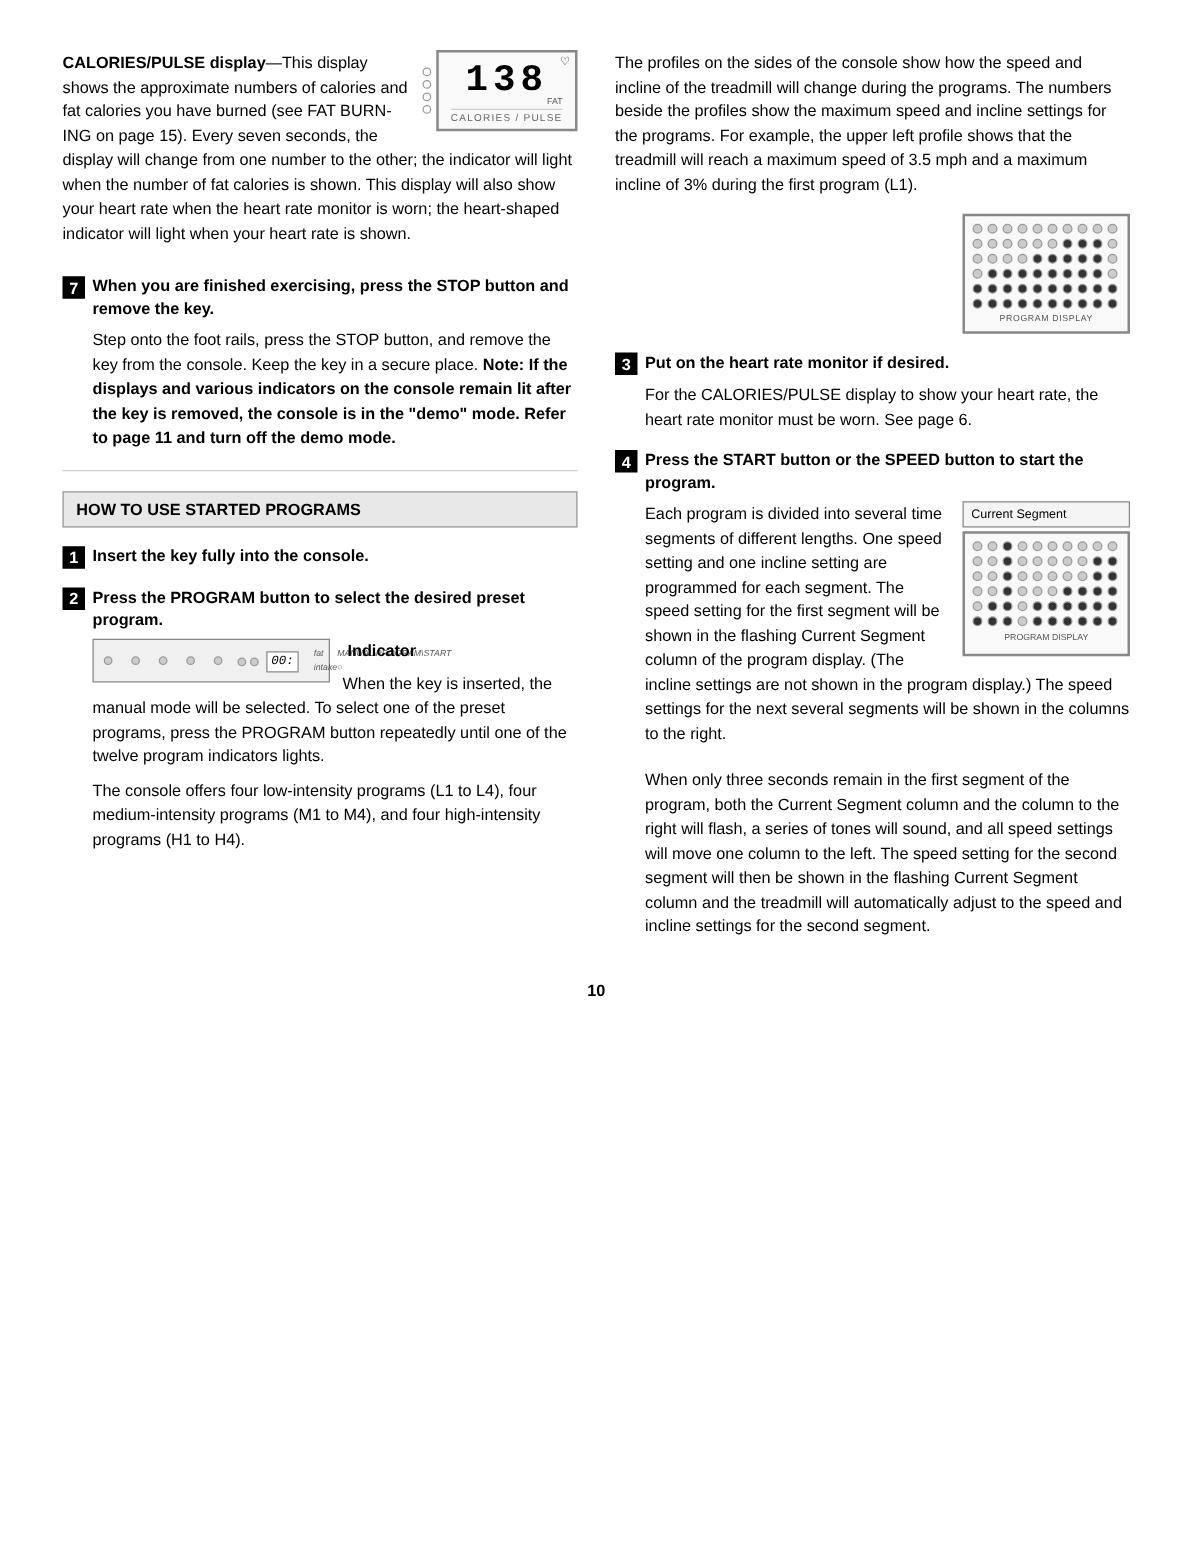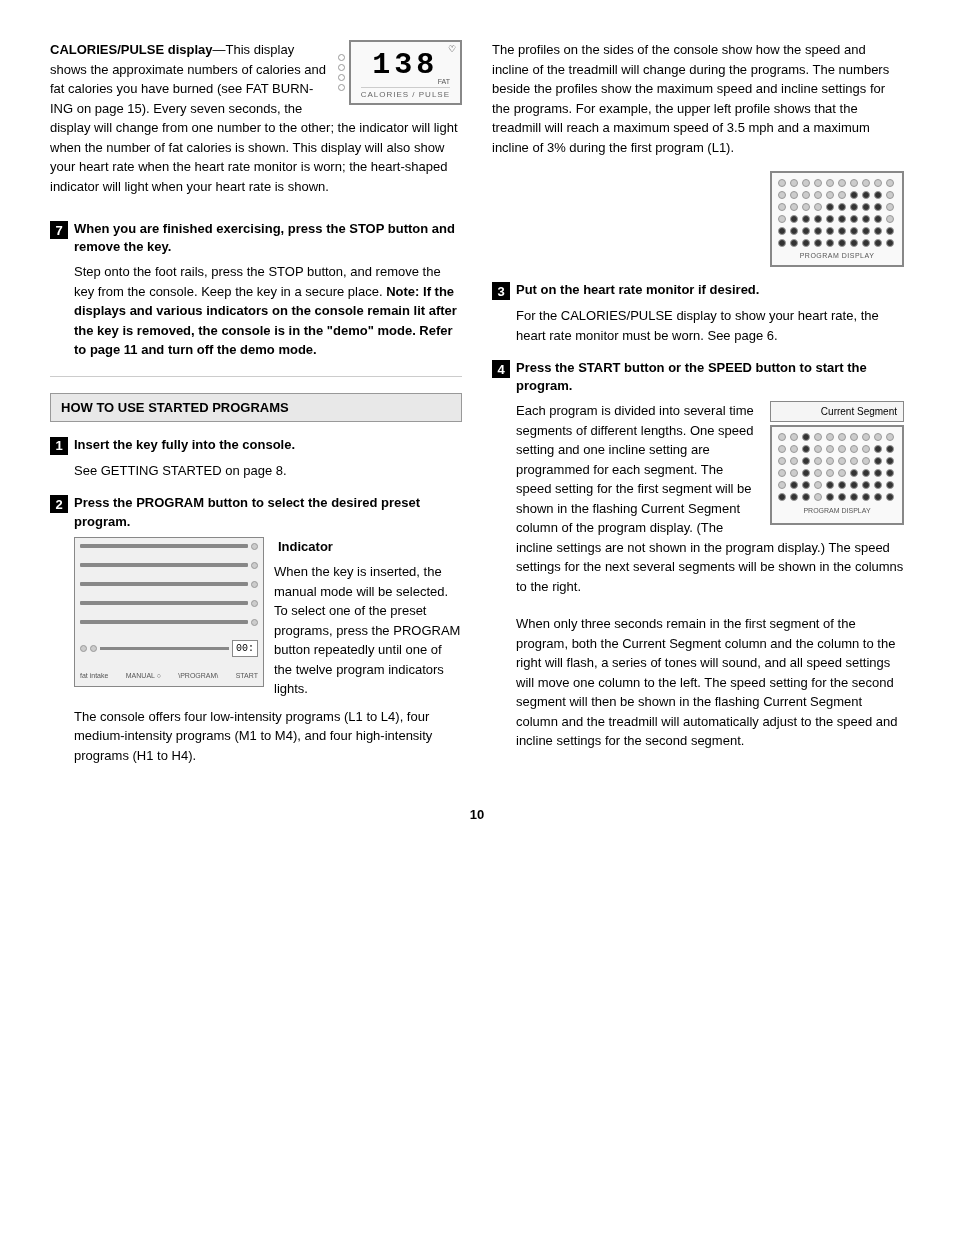--- a/index.html
+++ b/index.html
@@ -183,35 +183,32 @@
 
       <hr class="divider">
 
       <div class="section-title-box">HOW TO USE STARTED PROGRAMS</div>
 
       <div style="margin-bottom:14px;">
         <div class="step-header">
           <div class="step-num">1</div>
           <div class="step-title">Insert the key fully into the console.</div>
         </div>
-        <div class="step-body">
-          <p>See GETTING STARTED on page 8.</p>
-        </div>
       </div>
 
       <div style="margin-bottom:14px;">
         <div class="step-header">
           <div class="step-num">2</div>
           <div class="step-title">Press the PROGRAM button to select the desired preset program.</div>
         </div>
         <div class="step-body clearfix">
 
           <div style="float:left; margin-right:10px; margin-bottom:6px; border:1px solid #888; padding:5px; background:#f0f0f0; width:190px;">
 
-            <div style="display:flex; flex-direction:column; gap:12px;">
+            <div style="display:flex; gap:12px;font-style:italic;">
               <div style="display:flex; align-items:center; gap:3px;">
                 <div style="background:#888; height:4px; flex:1; border-radius:1px;"></div>
                 <div style="width:7px;height:7px;border-radius:50%;border:1px solid #999;background:#ccc;"></div>
               </div>
               <div style="display:flex; align-items:center; gap:3px;">
                 <div style="background:#888; height:4px; flex:1; border-radius:1px;"></div>
                 <div style="width:7px;height:7px;border-radius:50%;border:1px solid #999;background:#ccc;"></div>
               </div>
               <div style="display:flex; align-items:center; gap:3px;">
                 <div style="background:#888; height:4px; flex:1; border-radius:1px;"></div>
@@ -341,21 +338,21 @@
 
       <div style="margin-bottom:14px;">
         <div class="step-header">
           <div class="step-num">4</div>
           <div class="step-title">Press the START button or the SPEED     button to start the program.</div>
         </div>
         <div class="step-body">
 
           <div class="clearfix" style="margin-bottom:10px;">
             <div style="float:right; margin-left:14px;">
-              <div style="font-size:10px; text-align:right; margin-bottom:3px; border:1px solid #888; padding:2px 6px; background:#f5f5f5;">Current Segment</div>
+              <div style="font-size:10px; text-align:left; margin-bottom:3px; border:1px solid #888; padding:2px 6px; background:#f5f5f5;">Current Segment</div>
               <div style="border:2px solid #888; padding:6px; background:#f9f9f9;">
                 <div style="display:grid; grid-template-columns:repeat(10,10px); grid-template-rows:repeat(6,10px); gap:2px;">
 
                   <div style="width:8px;height:8px;border-radius:50%;background:#ccc;border:1px solid #999;"></div>
                   <div style="width:8px;height:8px;border-radius:50%;background:#ccc;border:1px solid #999;"></div>
                   <div style="width:8px;height:8px;border-radius:50%;background:#333;border:1px solid #999;"></div>
                   <div style="width:8px;height:8px;border-radius:50%;background:#ccc;border:1px solid #999;"></div>
                   <div style="width:8px;height:8px;border-radius:50%;background:#ccc;border:1px solid #999;"></div>
                   <div style="width:8px;height:8px;border-radius:50%;background:#ccc;border:1px solid #999;"></div>
                   <div style="width:8px;height:8px;border-radius:50%;background:#ccc;border:1px solid #999;"></div>

